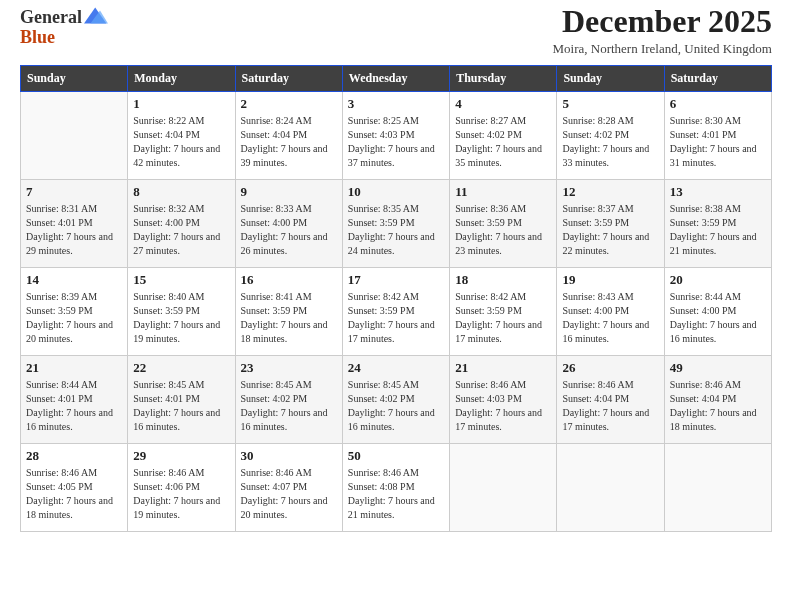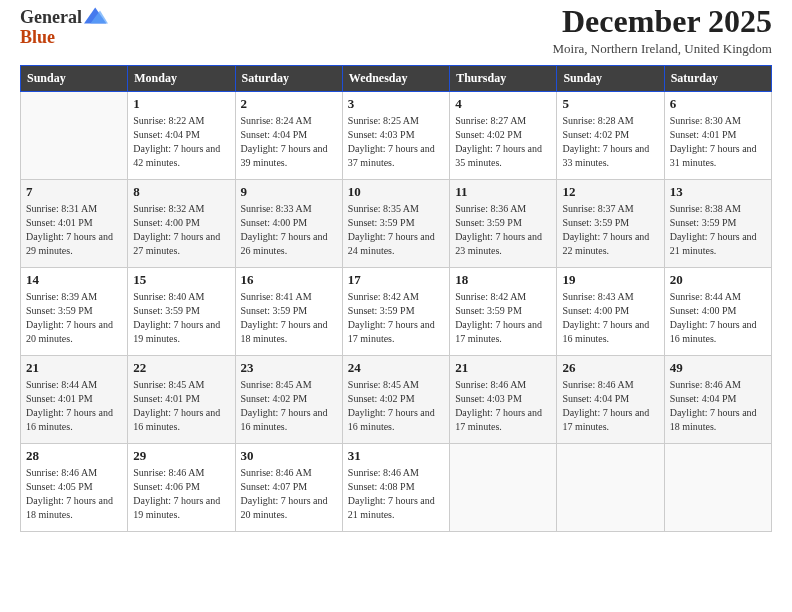--- a/index.html
+++ b/index.html
@@ -259,21 +259,21 @@
           </td>
           <td>
             <div class="day-number">29</div>
             <div class="day-info">Sunrise: 8:46 AM<br>Sunset: 4:06 PM<br>Daylight: 7 hours and 19 minutes.</div>
           </td>
           <td>
             <div class="day-number">30</div>
             <div class="day-info">Sunrise: 8:46 AM<br>Sunset: 4:07 PM<br>Daylight: 7 hours and 20 minutes.</div>
           </td>
           <td>
-            <div class="day-number">31</div>
+            <div class="day-number">50</div>
             <div class="day-info">Sunrise: 8:46 AM<br>Sunset: 4:08 PM<br>Daylight: 7 hours and 21 minutes.</div>
           </td>
           <td class="empty-cell"></td>
           <td class="empty-cell"></td>
           <td class="empty-cell"></td>
         </tr>
       </tbody>
   </table>
 </div>
 

